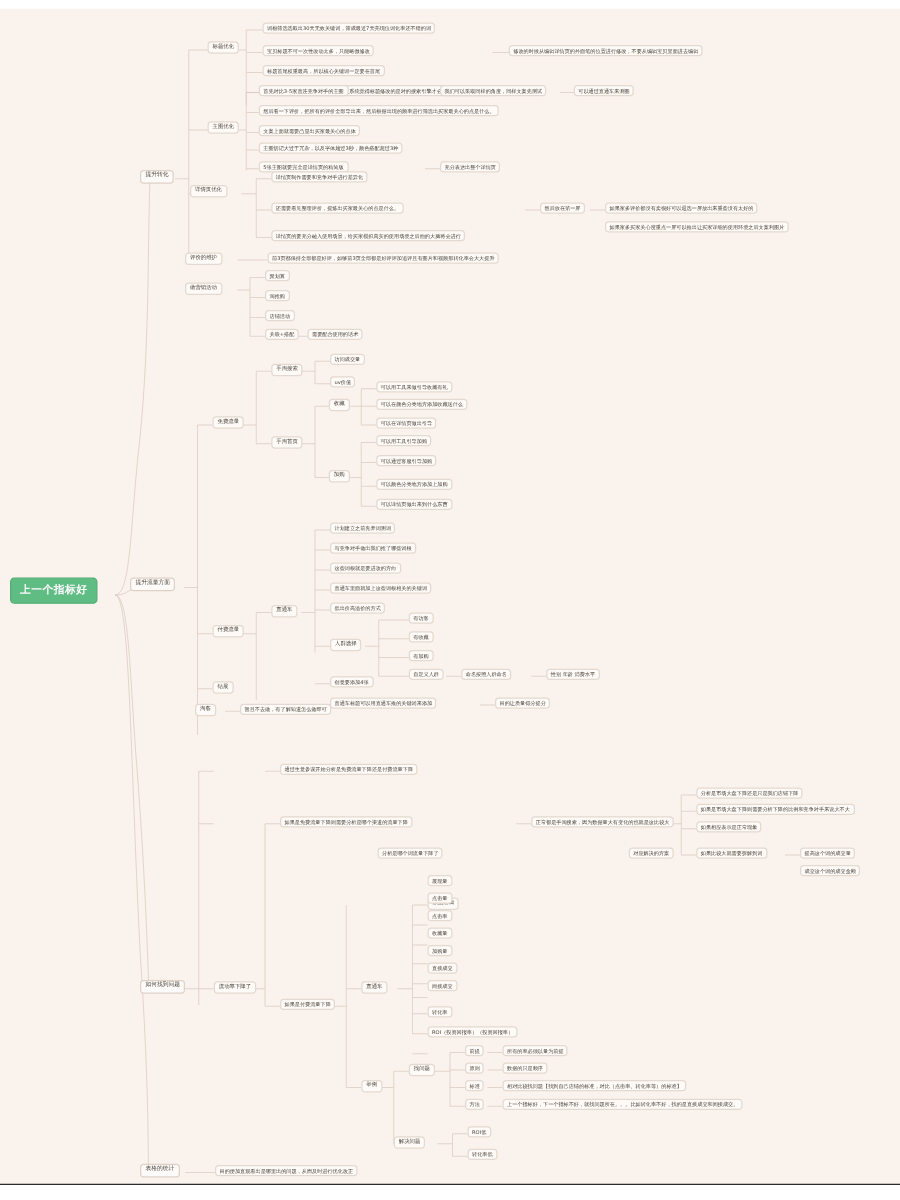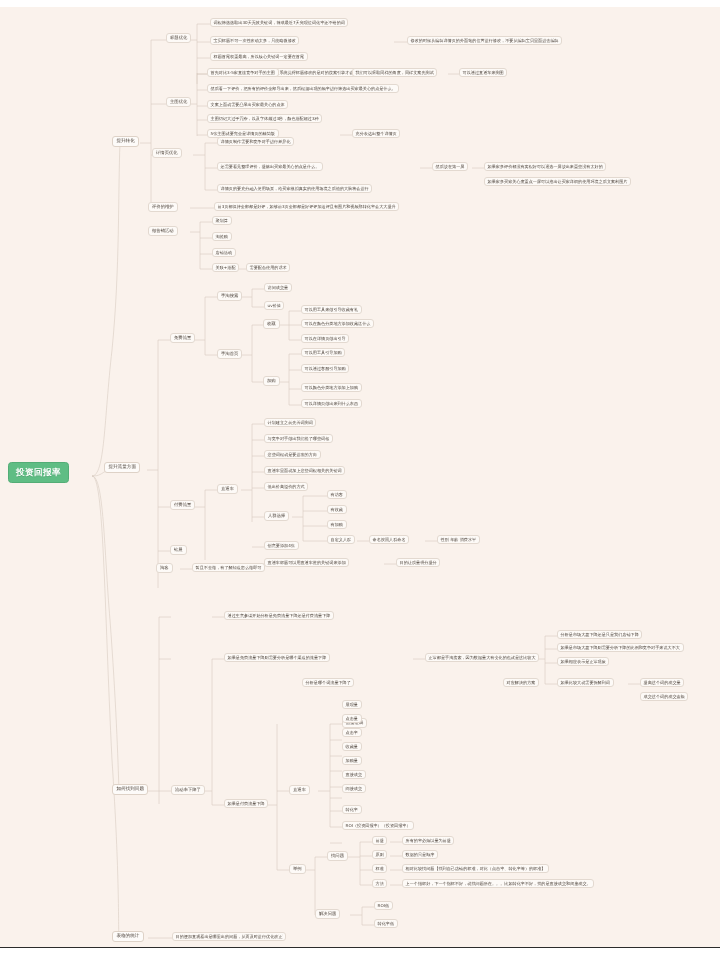--- a/index.html
+++ b/index.html
@@ -246,21 +246,21 @@
       <path d="M350 915 L362 915"></path>
       <path d="M362 907 L362 925"></path>
       <path d="M362 907 L374 907"></path>
       <path d="M362 925 L374 925"></path>
 
       <path d="M148 938 L160 938"></path>
       <path d="M160 938 L172 938"></path>
     </g>
   </svg>
 
-  <div class="node root" style="left:8px; top:462px;">投资回报率</div>
+  <div class="node root" style="left:8px; top:462px;">上一个指标好</div>
 
   <div class="node lvl1" style="left:112px; top:136px;">提升转化</div>
   <div class="node lvl1" style="left:104px; top:462px;">提升流量方面</div>
   <div class="node lvl1" style="left:112px; top:784px;">如何找到问题</div>
   <div class="node lvl1" style="left:112px; top:931px;">表格的统计</div>
 
   <div class="node lvl2" style="left:166px; top:33px;">标题优化</div>
   <div class="node" style="left:210px; top:18px;">词根筛选选取出30天无效关键词，筛成最近7天亮现位词化率还不错的词</div>
   <div class="node" style="left:210px; top:36px;">宝贝标题不可一次性改动太多，只能略微修改</div>
   <div class="node" style="left:210px; top:52px;">标题首尾权重最高，所以核心关键词一定要在首尾</div>

